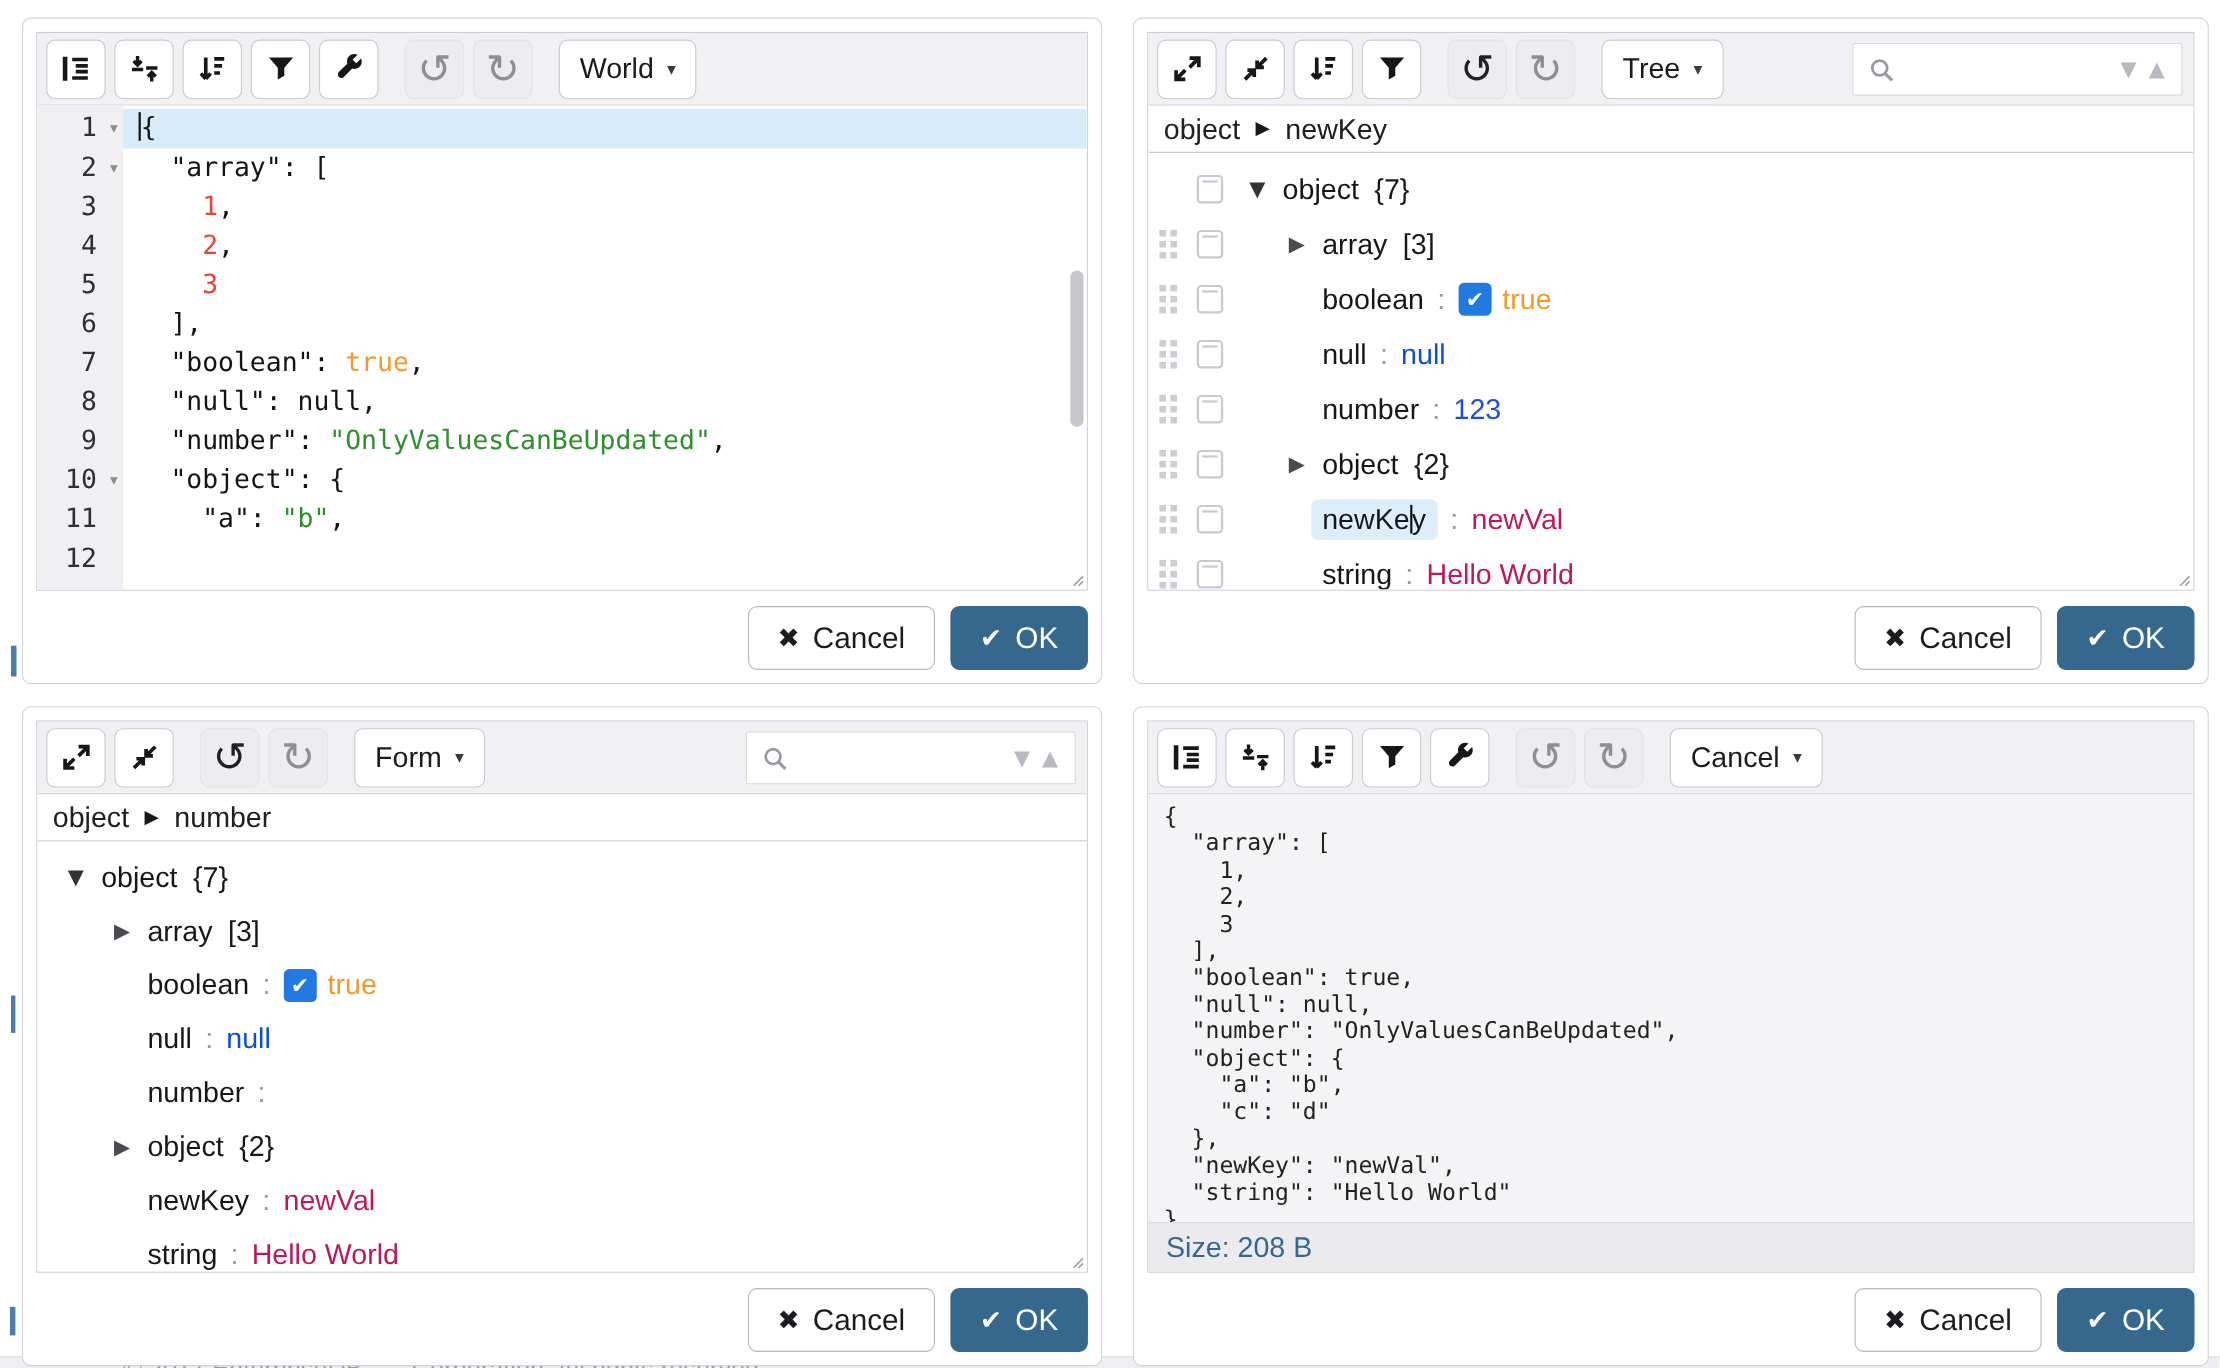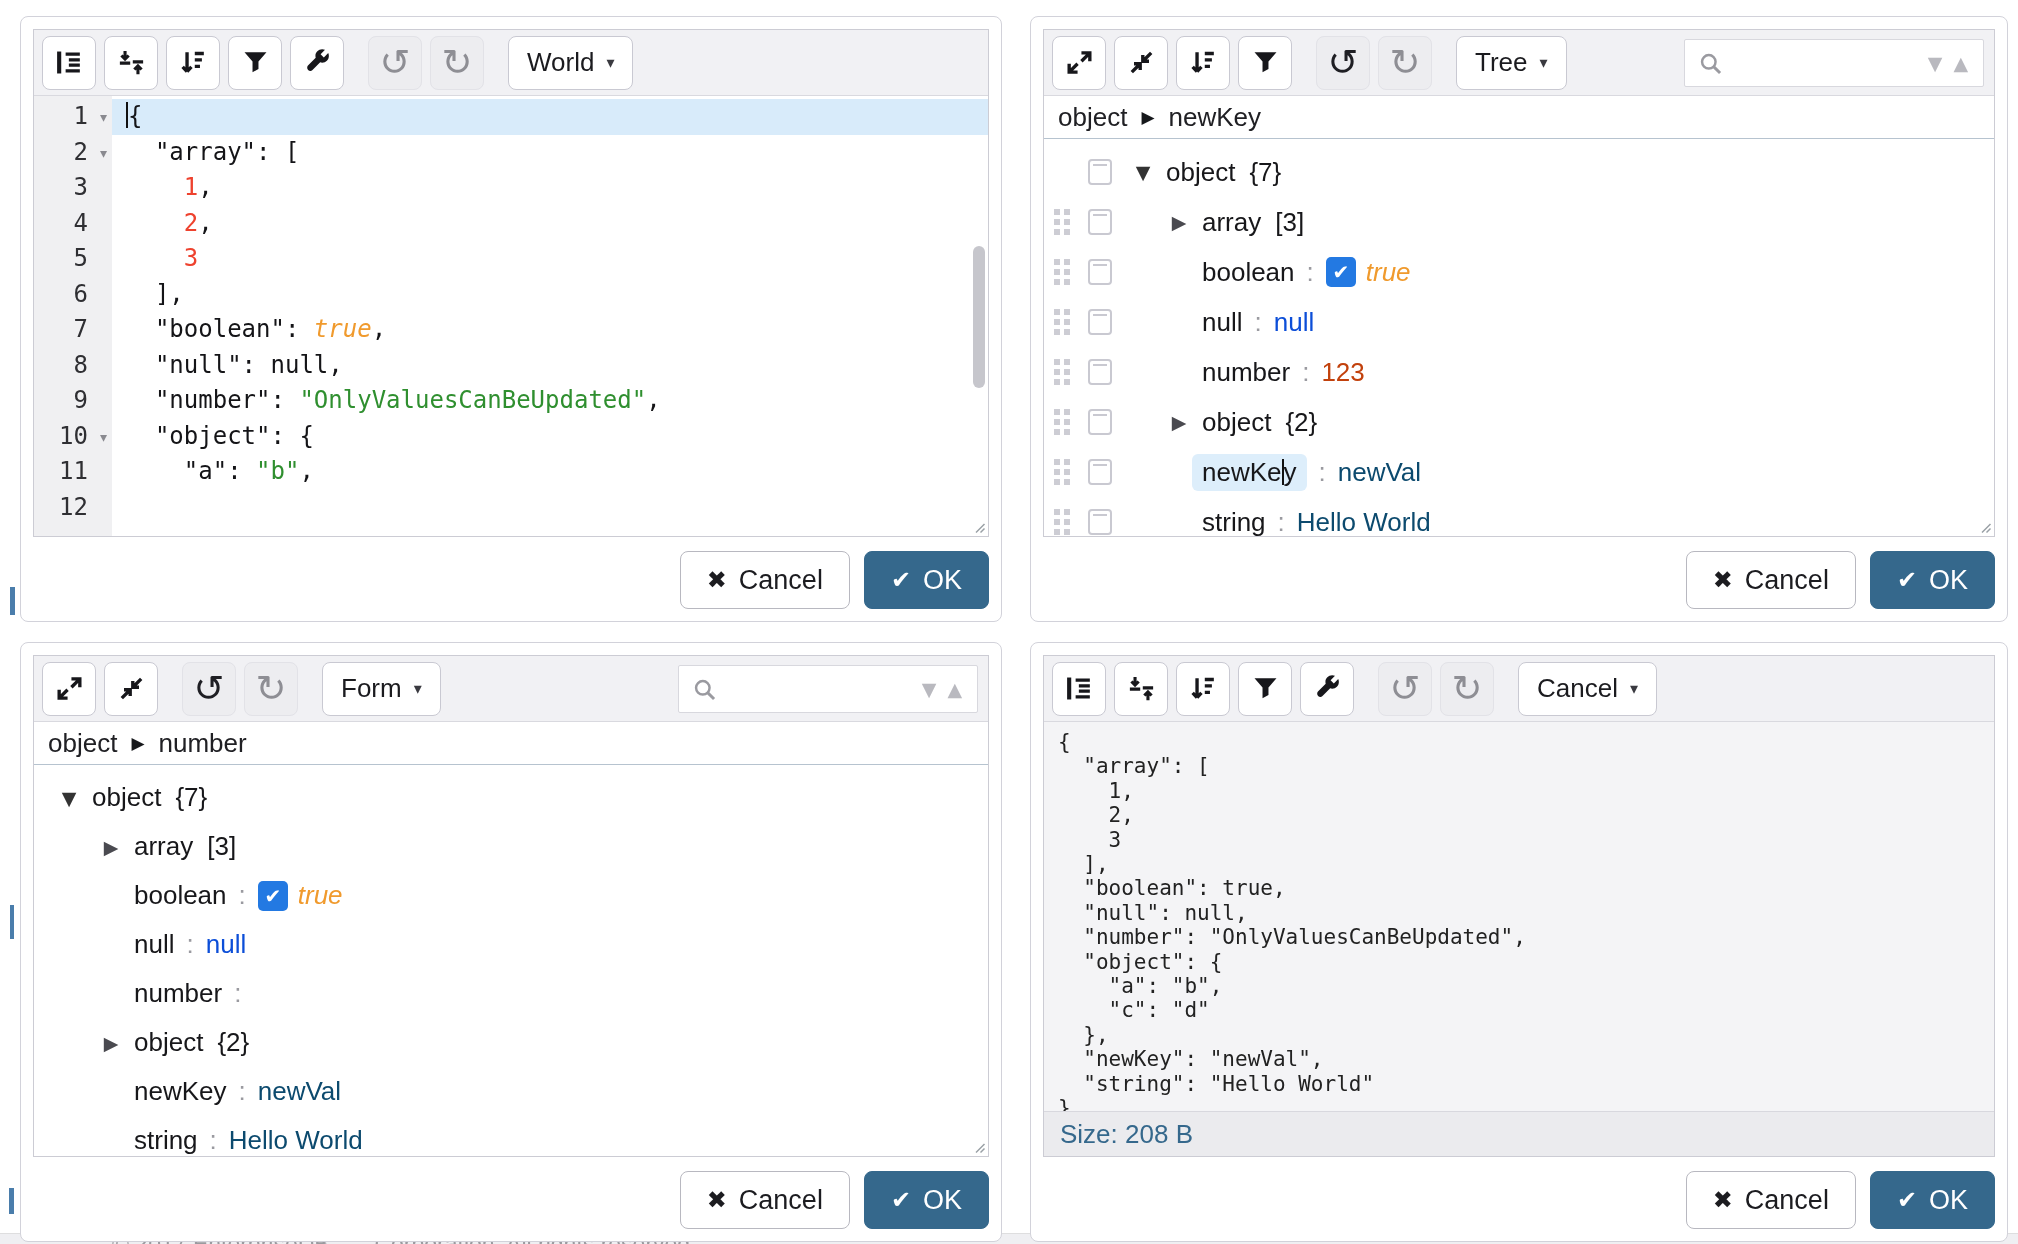--- a/index.html
+++ b/index.html
@@ -66,21 +66,21 @@
   .codewrap{flex:1;display:flex;min-height:0;position:relative;background:#fff;
     font-family:"DejaVu Sans Mono","Liberation Mono",monospace;font-size:24px;overflow:hidden;}
   .gutter{width:78px;background:#f0f0f2;color:#2f2f33;text-align:right;flex:none;padding-top:3px;box-sizing:border-box;}
   .gl{height:35.5px;line-height:35.5px;padding-right:24px;position:relative;}
   .gl .fold{position:absolute;right:5px;top:1px;font-size:14px;color:#8a8a90;font-family:"DejaVu Sans",sans-serif;}
   .cl-col{flex:1;padding-top:3px;min-width:0;}
   .cl{height:35.5px;line-height:35.5px;padding-left:14px;white-space:pre;color:#141417;}
   .cl.active{background:#d8ebfa;}
   .c-num{color:#ee422e;}
   .c-str{color:#2f8f2f;}
-  .c-bool{color:#f09a2d;font-style:italic;}
+  .c-bool{color:#f09a2d;}
   .caret{display:inline-block;width:2px;height:26px;background:#111;vertical-align:-4px;}
   .caret.green{background:#2e7d32;}
   .vscroll{position:absolute;right:3px;top:150px;width:12px;height:142px;background:#c6c6cc;border-radius:6px;}
 
   
   .statusbar{height:44px;flex:none;background:#ebebee;border-top:1px solid #d8d8de;
     display:flex;align-items:center;gap:46px;padding-left:16px;font-size:26px;color:#35688c;}
 
   
   .breadcrumb{height:42px;flex:none;display:flex;align-items:center;gap:14px;
@@ -99,22 +99,22 @@
   .tri{width:38px;flex:none;text-align:center;font-size:19px;color:#4a4a50;font-family:"DejaVu Sans",sans-serif;margin-right:4px;}
   .tri.down{color:#333;}
   .tfield{color:#17171a;}
   .tfield.editing{background:#ddeefb;border-radius:6px;padding:3px 10px;margin:-3px 0 -3px -10px;}
   .tmeta{margin-left:14px;color:#17171a;}
   .tsep{margin:0 12px;color:#9a9aa0;}
   .cbx{width:30px;height:30px;background:#2379e2;border-radius:5px;color:#fff;font-size:20px;
     display:flex;align-items:center;justify-content:center;margin-right:10px;flex:none;font-family:"DejaVu Sans",sans-serif;}
   .tval.c-bool{color:#f09a2d;}
   .tval.c-null{color:#0c4ed8;}
-  .tval.c-num{color:#c2410c;}
-  .tval.c-str{color:#0c4a6e;text-align:center;}
+  .tval.c-num{color:#1d4ed8;}
+  .tval.c-str{color:#be185d;text-align:center;}
   .tval.editing{background:#e4f2fd;border:1px solid #badcf4;border-radius:6px;padding:2px 10px;}
 
   
   .previewwrap{flex:1;min-height:0;background:#f4f4f6;font-family:"DejaVu Sans Mono","Liberation Mono",monospace;
     font-size:21px;line-height:24.4px;color:#222;padding:8px 0 0 14px;white-space:pre;overflow:hidden;}
 
   
   .btnrow{flex:none;height:58px;margin-top:14px;display:flex;justify-content:flex-end;gap:14px;}
   .btn{height:58px;border-radius:8px;font-size:27px;display:flex;align-items:center;gap:12px;
     padding:0 26px;box-sizing:border-box;cursor:default;}

